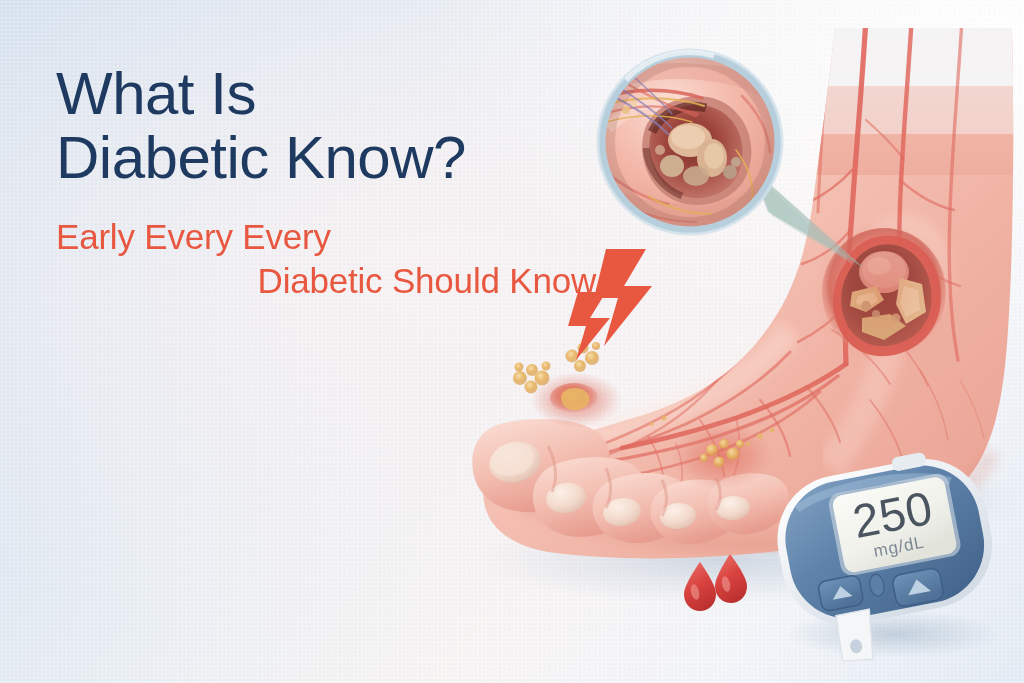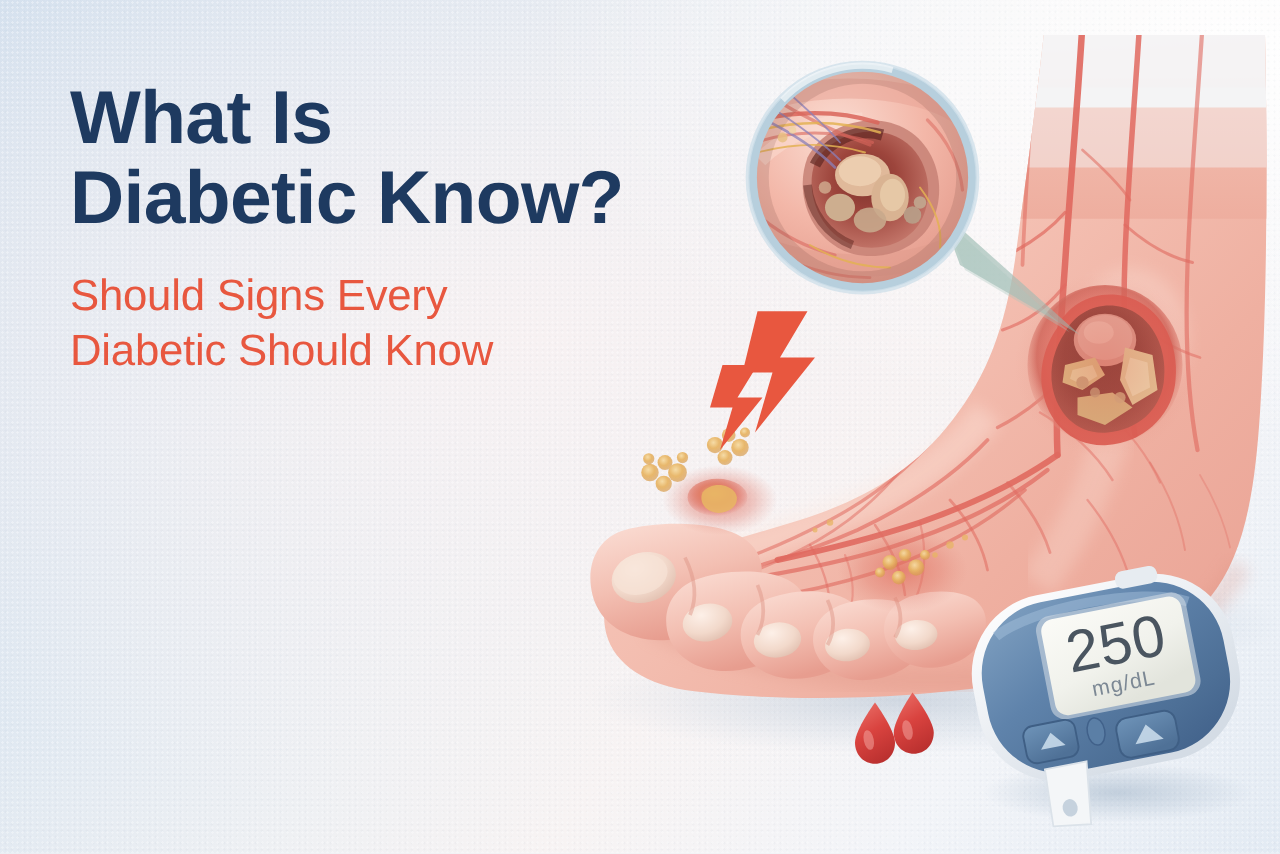--- a/index.html
+++ b/index.html
@@ -27,30 +27,30 @@
       radial-gradient(rgba(120,140,165,0.055) 1px, transparent 1px);
     background-size:4px 4px, 5px 5px;
     background-position:0 0, 2px 2px;
     opacity:.85;
     mix-blend-mode:normal;
   }
 
   
   .textblock { position:absolute; left:56px; top:62px; width:540px; z-index:40; }
   .title {
-    font-size:60px; line-height:1.06; font-weight:700;
+    font-size:60px; line-height:1.06; font-weight:400;
     color:#1e3a60; letter-spacing:-0.5px;
   }
   .title .l2 { display:block; }
   .subtitle {
     margin-top:26px;
     font-size:35px; line-height:1.26; font-weight:400;
     color:#e8573f; letter-spacing:-0.2px;
   }
-  .subtitle .s2 { display:block; }
+  .subtitle .s2 { display:block;text-align:right; }
 
   
   .art { position:absolute; inset:0; z-index:10; }
   .art svg { display:block; width:1024px; height:683px; }
 
   
   .meter {
     position:absolute; left:766px; top:448px;
     width:248px; height:212px; z-index:30;
   }
@@ -472,18 +472,18 @@
       </g>
     </svg>
   </div>
 
   <div class="textblock">
     <h1 class="title">
       <span>What Is</span>
       <span class="l2">Diabetic Know?</span>
     </h1>
     <p class="subtitle">
-      <span>Should Signs Every</span>
+      <span>Early Every Every</span>
       <span class="s2">Diabetic Should Know</span>
     </p>
   </div>
 
 </div>
 
 </body></html>

